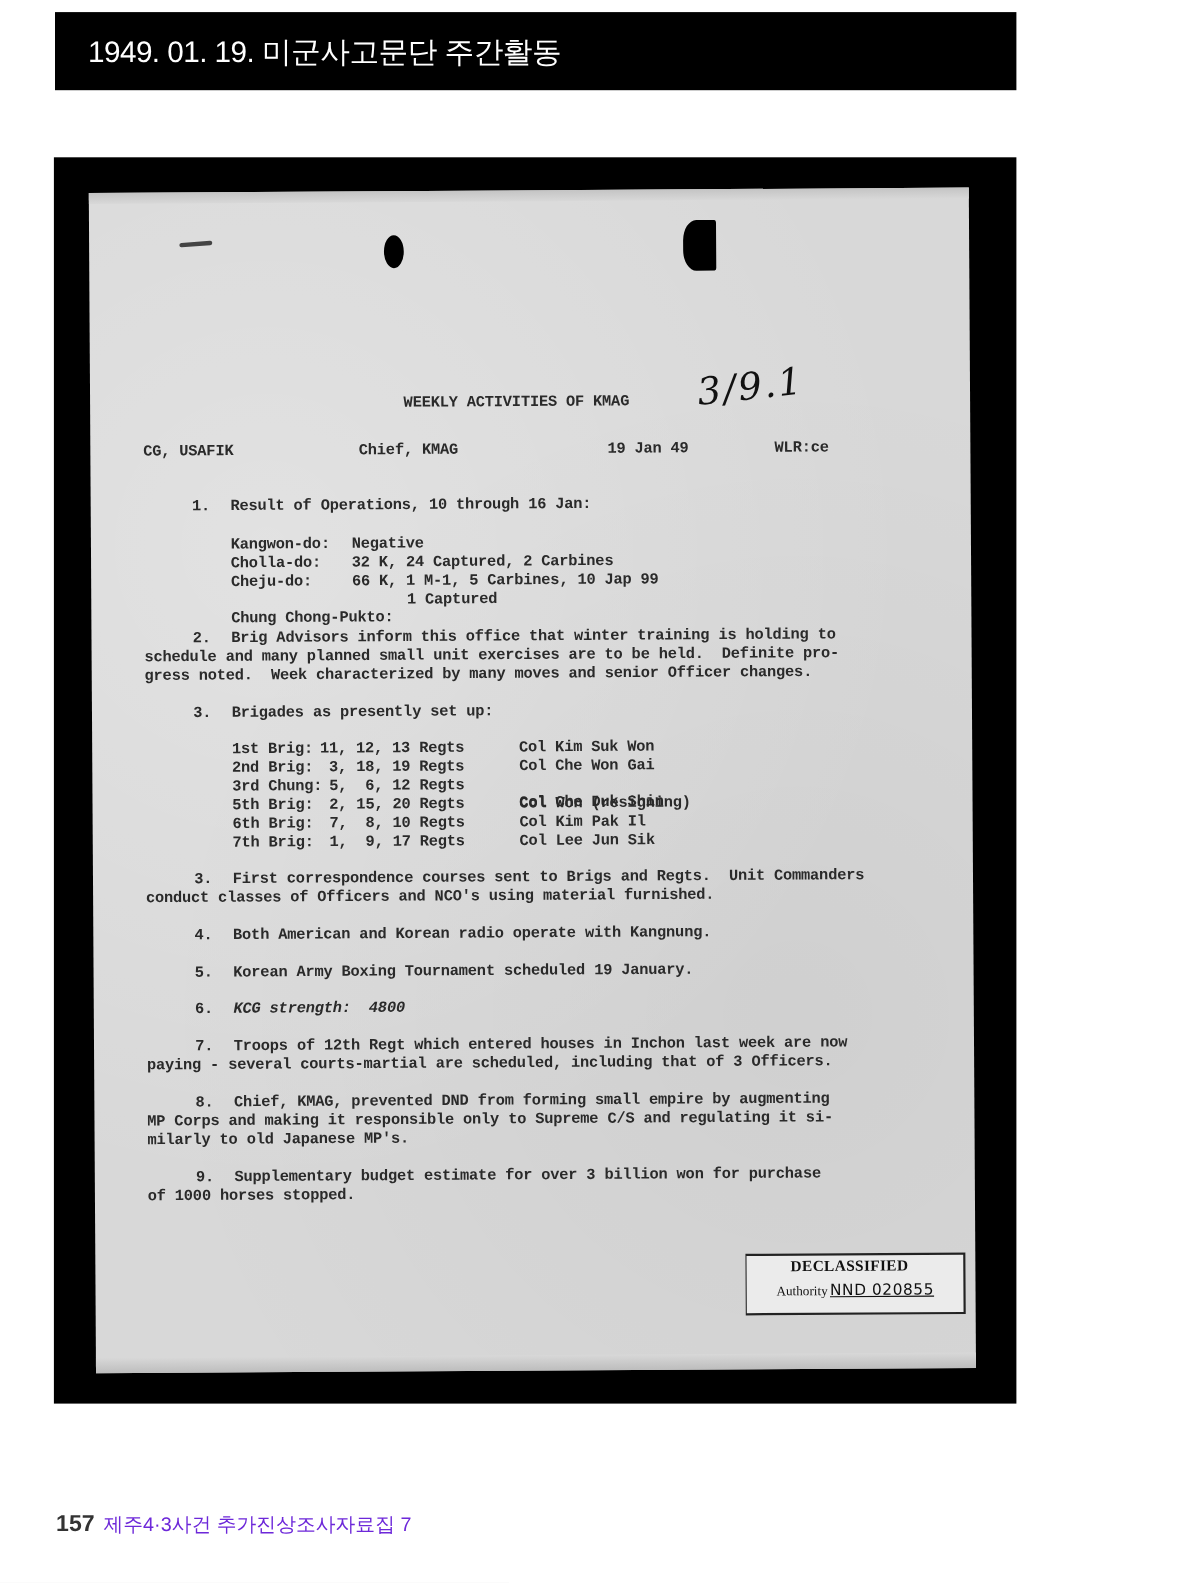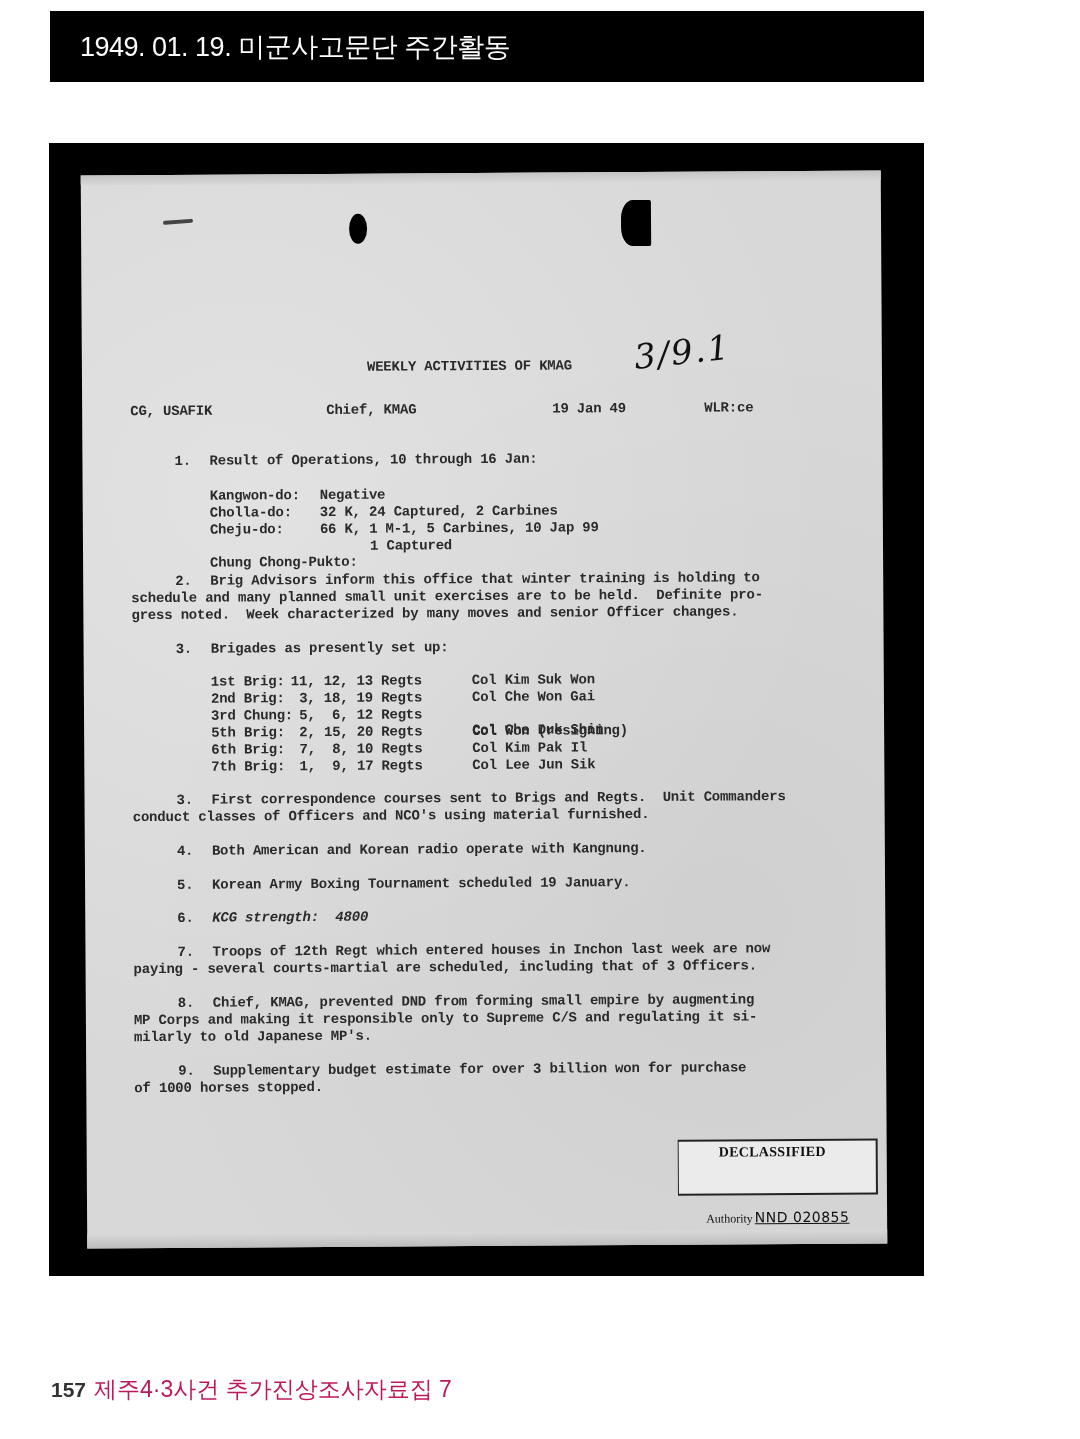--- a/index.html
+++ b/index.html
@@ -35,26 +35,26 @@
   .typed { position:absolute; font-family:"Liberation Mono", monospace; font-size:14px; color:#2a2a2a;
     line-height:17px; white-space:pre; font-weight:bold; letter-spacing:-0.2px; }
   .handwritten { position:absolute; left:552px; top:160px; font-family:"DejaVu Serif", serif; font-size:34px;
     color:#111; font-style:italic; transform:rotate(-6deg); letter-spacing:2px; }
   .stamp {
     position:absolute; left:591px; top:968px; width:200px; height:56px; background:#ebebeb;
     border:2px solid #222; border-left-width:1px; box-sizing:border-box;
     font-family:"Liberation Serif", serif; color:#111;
   }
   .stamp-title { position:absolute; left:40px; top:3px; font-weight:bold; font-size:14px; letter-spacing:0.3px; }
-  .stamp-auth { position:absolute; left:27px; top:24px; font-size:12px;margin-top:44px; }
+  .stamp-auth { position:absolute; left:27px; top:24px; font-size:12px; }
   .stamp-auth-value { font-family:"DejaVu Sans", sans-serif; font-size:14px; text-decoration:underline; margin-left:2px; letter-spacing:0.5px; }
 
   .footer { position:absolute; left:51px; top:1374px; font-family:"Liberation Sans", sans-serif; color:#333; display:flex; align-items:baseline; }
   .page-num { font-weight:bold; font-size:21px; margin-right:8px; color:#333; }
-  .book-title { font-size:23px; color:#be185d; }
+  .book-title { font-size:18px; color:#6d28d9; }
 </style>
 </head>
 <body>
 
 <div class="title-bar">
   <span>1949. 01. 19. 미군사고문단 주간활동</span>
 </div>
 
 <div class="photo">
   <div class="paper">

